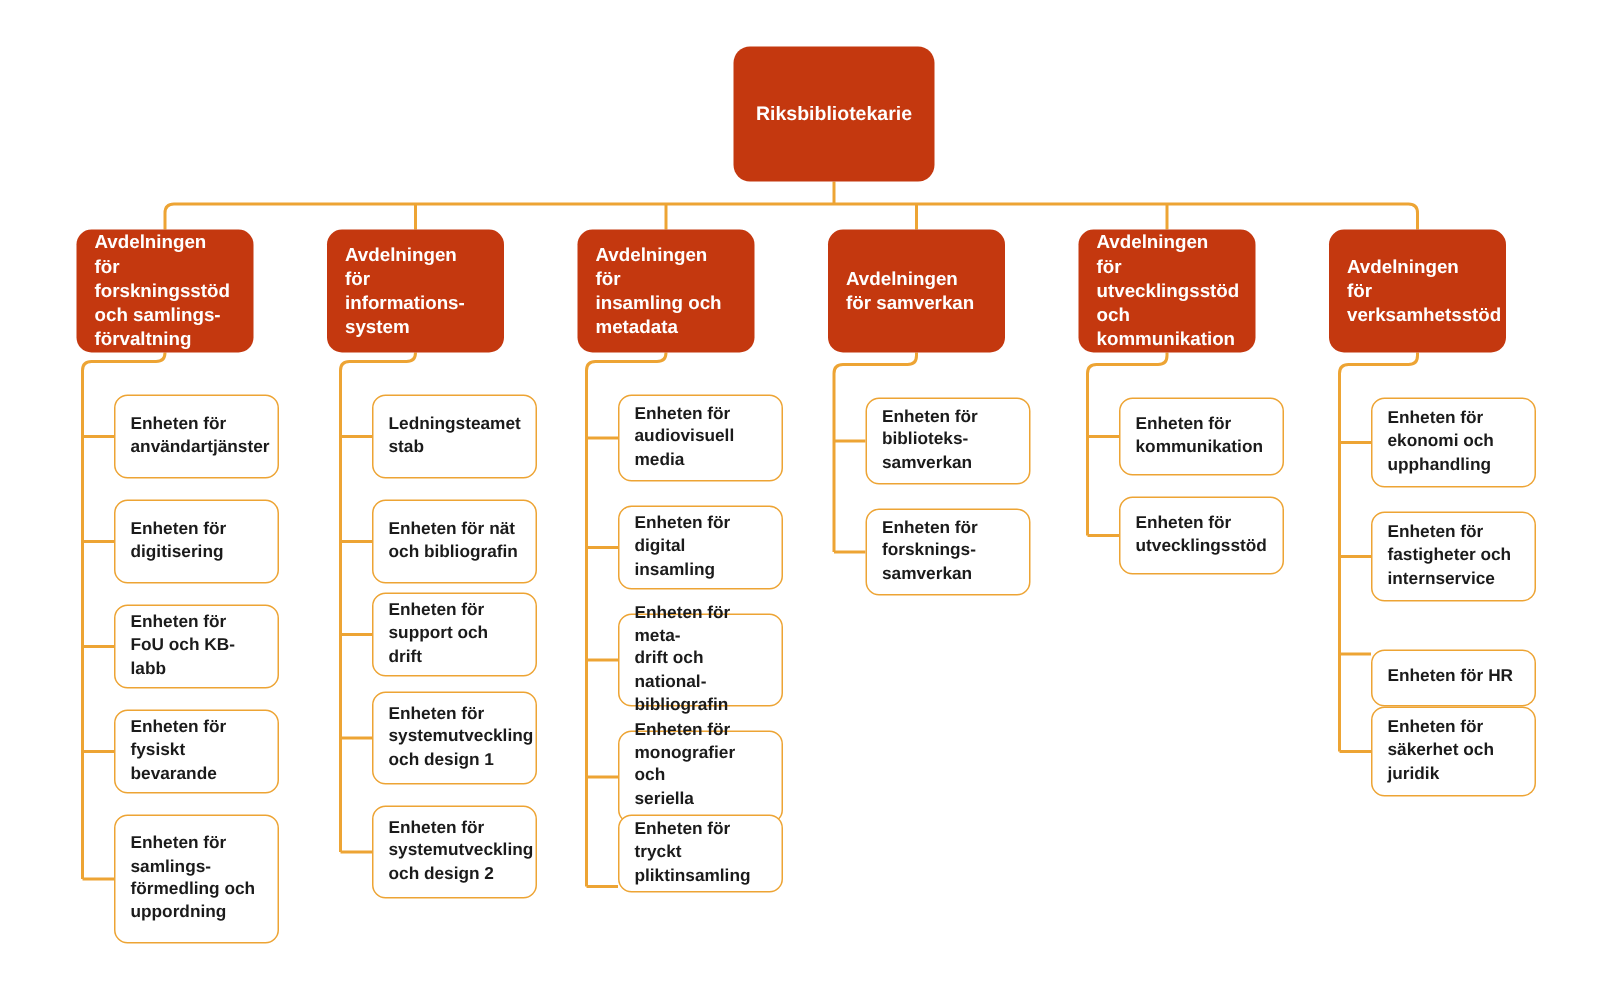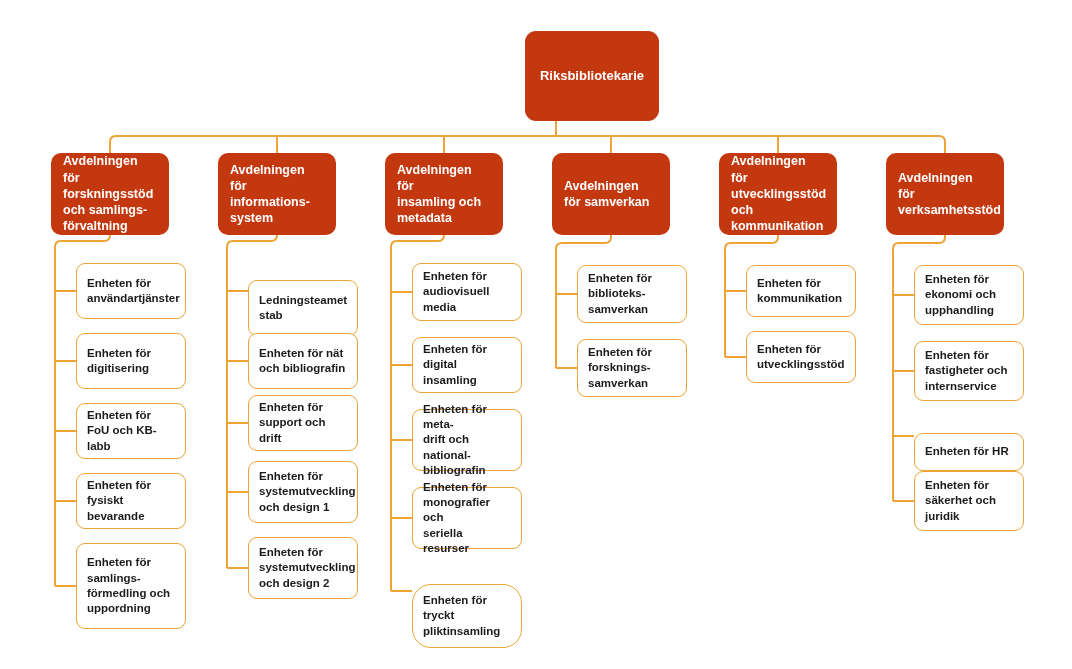--- a/index.html
+++ b/index.html
@@ -41,21 +41,20 @@
   
   .node.root {
     background: #c4380f;
     color: #ffffff;
     justify-content: center;
     text-align: center;
     font-weight: bold;
     font-size: 13px;
     line-height: 1.32;
     border-radius: 11px;
-    margin-left: 36px;
   }
   
   .node.division {
     background: #c4380f;
     color: #ffffff;
     font-weight: bold;
     font-size: 12.5px;
     line-height: 1.30;
     padding: 0 12px;
     border-radius: 10px;
@@ -143,21 +142,21 @@
         <span class="label">Enheten för
 samlings-
 förmedling och
 uppordning</span>
       </div>
       <div class="node division" style="left: 218px; top: 153px; width: 118px; height: 82px;">
         <span class="label">Avdelningen
 för informations-
 system</span>
       </div>
-      <div class="node unit" style="left: 248px; top: 280px; width: 110px; height: 56px;">
+      <div class="node unit" style="left: 248px; top: 263px; width: 110px; height: 56px;">
         <span class="label">Ledningsteamet
 stab</span>
       </div>
       <div class="node unit" style="left: 248px; top: 333px; width: 110px; height: 56px;">
         <span class="label">Enheten för nät
 och bibliografin</span>
       </div>
       <div class="node unit" style="left: 248px; top: 395px; width: 110px; height: 56px;">
         <span class="label">Enheten för
 support och drift</span>
@@ -189,21 +188,21 @@
       <div class="node unit" style="left: 412px; top: 409px; width: 110px; height: 62px;">
         <span class="label">Enheten för meta-
 drift och national-
 bibliografin</span>
       </div>
       <div class="node unit" style="left: 412px; top: 487px; width: 110px; height: 62px;">
         <span class="label">Enheten för
 monografier och
 seriella resurser</span>
       </div>
-      <div class="node unit" style="left: 412px; top: 584px; width: 110px; height: 64px; border-radius: 19px;">
+      <div class="node unit" style="left: 412px; top: 543px; width: 110px; height: 52px;">
         <span class="label">Enheten för tryckt
 pliktinsamling</span>
       </div>
       <div class="node division" style="left: 552px; top: 153px; width: 118px; height: 82px;">
         <span class="label">Avdelningen
 för samverkan</span>
       </div>
       <div class="node unit" style="left: 577px; top: 265px; width: 110px; height: 58px;">
         <span class="label">Enheten för
 biblioteks-

